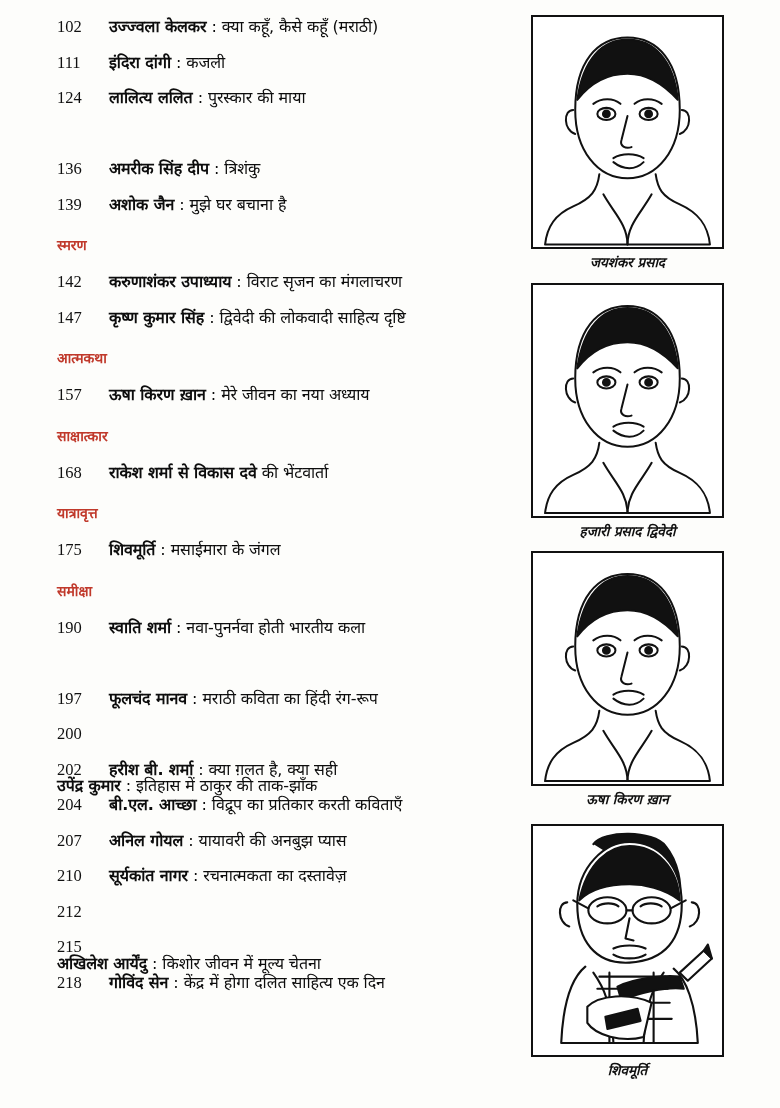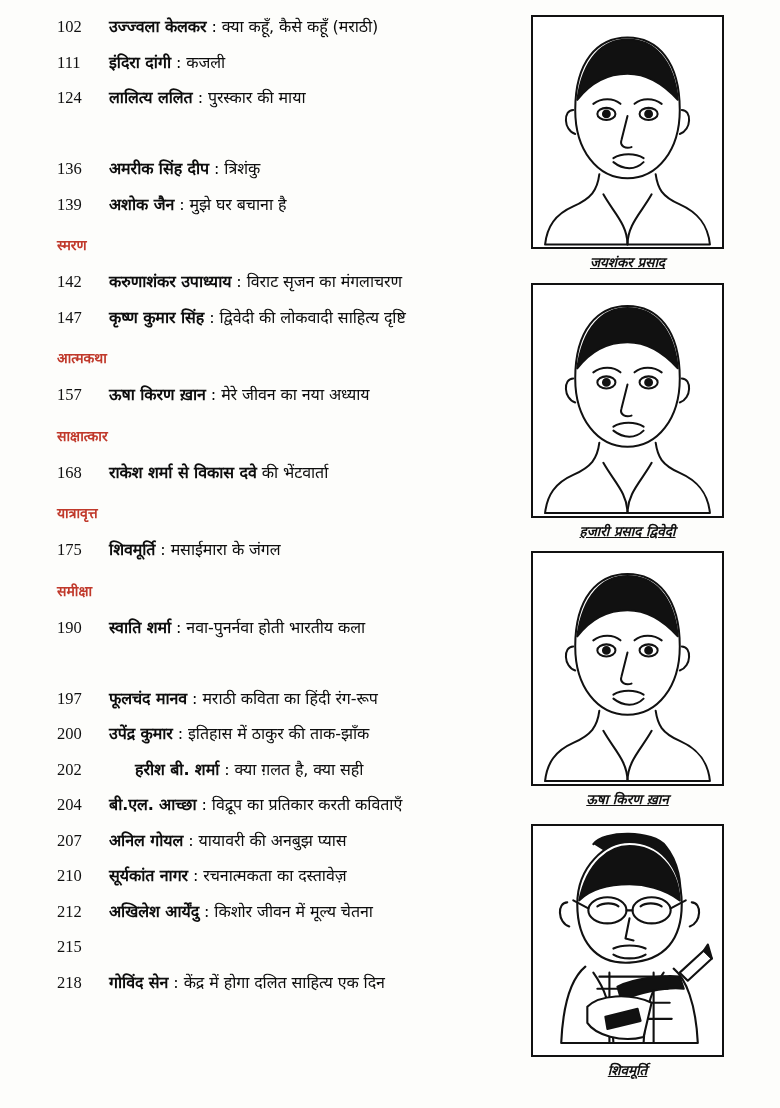--- a/index.html
+++ b/index.html
@@ -97,21 +97,20 @@
   .caption {
     text-align: center;
     font-family: "DejaVu Sans", sans-serif;
     font-style: italic;
     font-weight: bold;
     font-size: 13.5px;
     color: #111;
     margin-top: 6px;
     line-height: 1.05;
     white-space: nowrap;
-    text-decoration: underline;
   }
 </style>
 </head>
 <body>
 
 <div class="page">
 
   <div class="toc" id="toc">
       <div class="entry" style="position: absolute; left: 0px; top: 18px;">
         <span class="pg">102</span>
@@ -159,41 +158,41 @@
       </div>
       <div class="section-heading" style="position: absolute; left: 0px; top: 582.5px;">समीक्षा</div>
       <div class="entry" style="position: absolute; left: 0px; top: 618.5px;">
         <span class="pg">190</span>
         <span class="txt"><span class="nm">स्वाति शर्मा</span><span class="sep"> : </span><span class="ttl">नवा-पुनर्नवा होती भारतीय कला</span></span>
       </div>
       <div class="entry" style="position: absolute; left: 0px; top: 689.5px;">
         <span class="pg">197</span>
         <span class="txt"><span class="nm">फूलचंद मानव</span><span class="sep"> : </span><span class="ttl">मराठी कविता का हिंदी रंग-रूप</span></span>
       </div>
-      <div class="entry" style="position: absolute; left: 0px; top: 725px;">
+      <div class="entry" style="position: absolute; left: 0px; top: 725px; flex-direction: column;">
         <span class="pg">200</span>
         <span class="txt"><span class="nm">उपेंद्र कुमार</span><span class="sep"> : </span><span class="ttl">इतिहास में ठाकुर की ताक-झाँक</span></span>
       </div>
-      <div class="entry" style="position: absolute; left: 0px; top: 760.5px; gap: 26px;">
+      <div class="entry" style="position: absolute; left: 0px; top: 760.5px;">
         <span class="pg">202</span>
         <span class="txt"><span class="nm">हरीश बी. शर्मा</span><span class="sep"> : </span><span class="ttl">क्या ग़लत है, क्या सही</span></span>
       </div>
       <div class="entry" style="position: absolute; left: 0px; top: 796px;">
         <span class="pg">204</span>
         <span class="txt"><span class="nm">बी.एल. आच्छा</span><span class="sep"> : </span><span class="ttl">विद्रूप का प्रतिकार करती कविताएँ</span></span>
       </div>
       <div class="entry" style="position: absolute; left: 0px; top: 831.5px;">
         <span class="pg">207</span>
         <span class="txt"><span class="nm">अनिल गोयल</span><span class="sep"> : </span><span class="ttl">यायावरी की अनबुझ प्यास</span></span>
       </div>
       <div class="entry" style="position: absolute; left: 0px; top: 867px;">
         <span class="pg">210</span>
         <span class="txt"><span class="nm">सूर्यकांत नागर</span><span class="sep"> : </span><span class="ttl">रचनात्मकता का दस्तावेज़</span></span>
       </div>
-      <div class="entry" style="position: absolute; left: 0px; top: 902.5px;">
+      <div class="entry" style="position: absolute; left: 0px; top: 902.5px; flex-direction: column;">
         <span class="pg">212</span>
         <span class="txt"><span class="nm">अखिलेश आर्येंदु</span><span class="sep"> : </span><span class="ttl">किशोर जीवन में मूल्य चेतना</span></span>
       </div>
       <div class="entry" style="position: absolute; left: 0px; top: 938px;">
         <span class="pg">215</span>
       </div>
       <div class="entry" style="position: absolute; left: 0px; top: 973.5px;">
         <span class="pg">218</span>
         <span class="txt"><span class="nm">गोविंद सेन</span><span class="sep"> : </span><span class="ttl">केंद्र में होगा दलित साहित्य एक दिन</span></span>
       </div>

